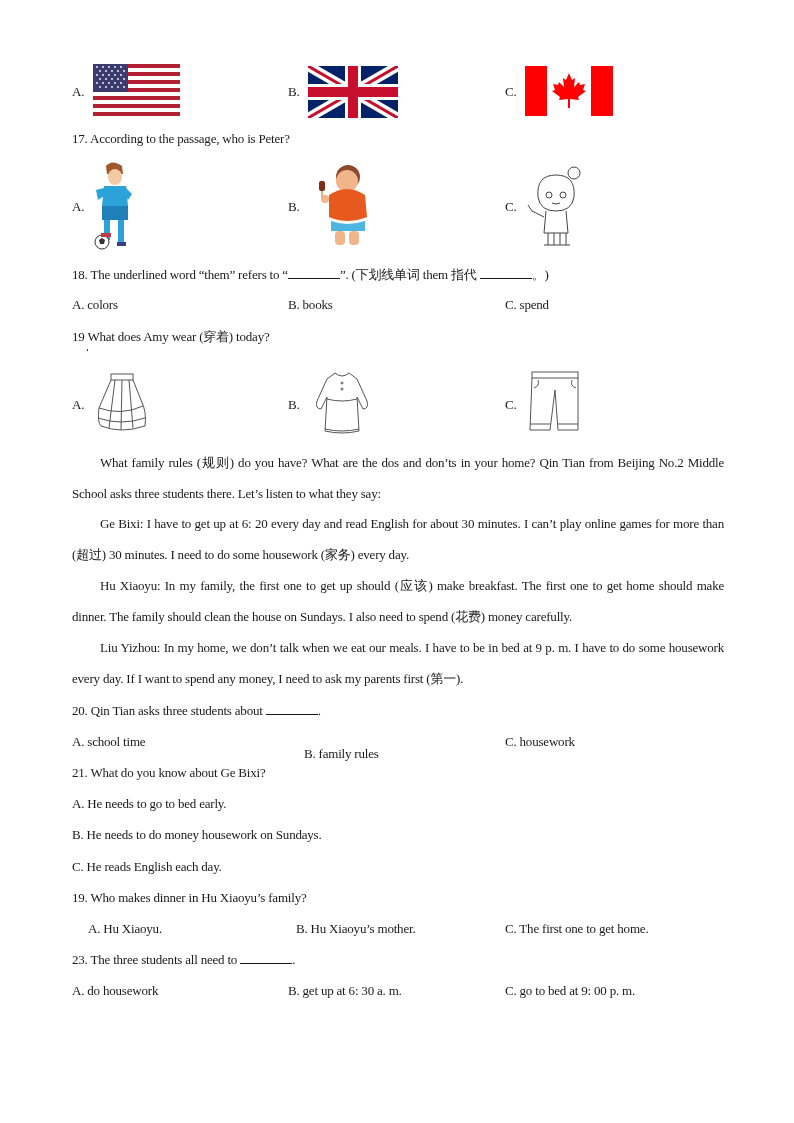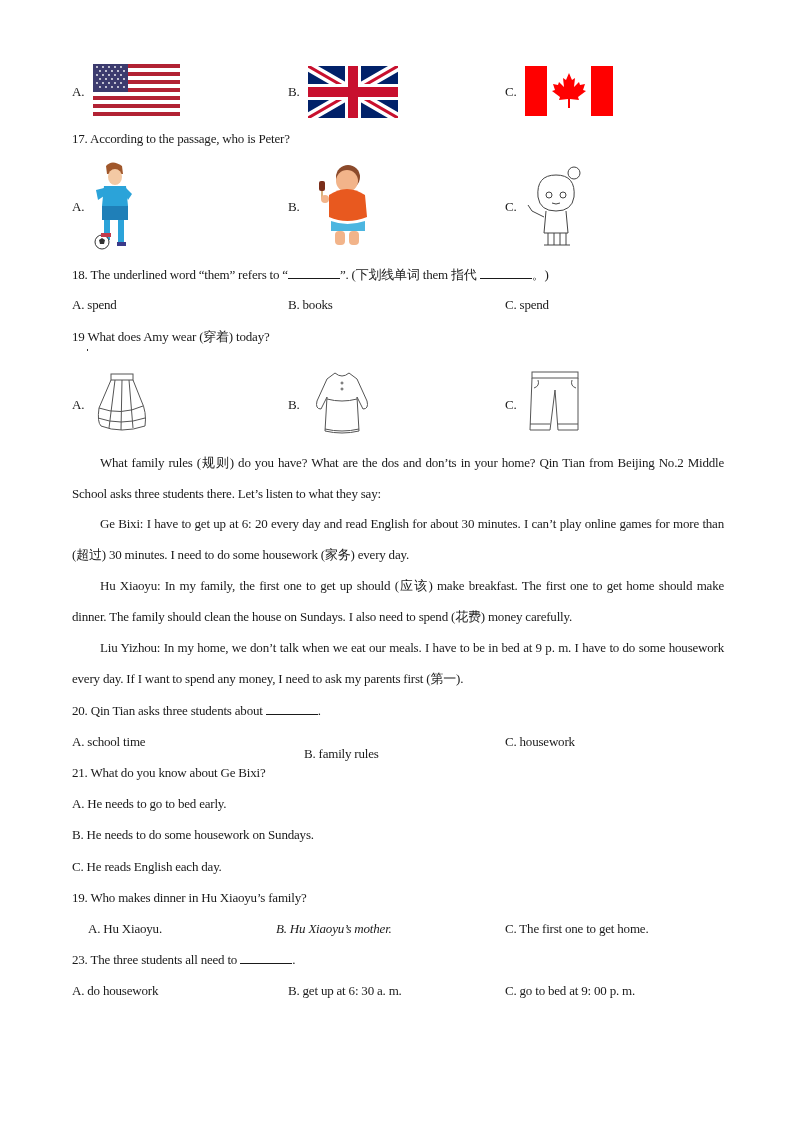--- a/index.html
+++ b/index.html
@@ -151,21 +151,21 @@
       <path d="M22,52 L10,46 L6,40"></path>
       <path d="M26,68 L26,80 M32,68 L32,80 M38,68 L38,80 M44,68 L44,80"></path>
       <path d="M22,80 L48,80"></path>
     </svg>
   </div>
 </div>
 
 <div class="abs" style="left:72px;top:266px;">
   <span>18. The underlined  word “them” refers to “</span><span class="blank" style="width:52px;"></span><span>”. (下划线单词 them  指代  </span><span class="blank" style="width:52px;"></span><span>。)</span>
 </div>
-<span class="abs" style="left:72px;top:297px;">A. spend</span>
+<span class="abs" style="left:72px;top:297px;">A. colors</span>
 <span class="abs" style="left:288px;top:297px;">B. books</span>
 <span class="abs" style="left:505px;top:297px;">C. spend</span>
 
 <span class="abs" style="left:72px;top:328px;">19   What does Amy wear (穿着) today?</span>
 <div class="tiny-dot" style="left:87px;top:349px;"></div>
 
 <div>
   <span class="abs" style="left:72px;top:397px;">A.</span>
   <div class="img-box" style="left:95px;top:372px;width:52px;height:62px;">
     <svg width="52" height="62" viewBox="0 0 52 62" fill="none" stroke="#555" stroke-width="1">
@@ -211,26 +211,26 @@
 
 <div class="abs" style="left:72px;top:703px;">
   <span>20. Qin  Tian asks three students about </span><span class="blank" style="width:52px;"></span><span>.</span>
 </div>
 <span class="abs" style="left:72px;top:734px;">A. school time</span>
 <span class="abs" style="left:304px;top:734px;margin-top:12px;">B.  family rules</span>
 <span class="abs" style="left:505px;top:734px;">C. housework</span>
 
 <span class="abs" style="left:72px;top:765px;">21. What do you know about Ge Bixi?</span>
 <span class="abs" style="left:72px;top:796px;">A. He needs to go to bed early.</span>
-<span class="abs" style="left:72px;top:827px;">B. He needs to do some housework on Sundays.</span>
+<span class="abs" style="left:72px;top:827px;">B. He needs to do money housework on Sundays.</span>
 <span class="abs" style="left:72px;top:859px;">C. He reads English  each day.</span>
 
 <span class="abs" style="left:72px;top:890px;">19. Who makes dinner in Hu Xiaoyu’s family?</span>
 <span class="abs" style="left:88px;top:921px;">A. Hu Xiaoyu.</span>
-<span class="abs" style="left:276px;top:921px;font-style:italic;">B. Hu Xiaoyu’s mother.</span>
+<span class="abs" style="left:296px;top:921px;">B. Hu Xiaoyu’s mother.</span>
 <span class="abs" style="left:505px;top:921px;">C. The first one to get home.</span>
 
 <div class="abs" style="left:72px;top:952px;">
   <span>23. The three students all  need to </span><span class="blank" style="width:52px;"></span><span>.</span>
 </div>
 <span class="abs" style="left:72px;top:983px;">A. do housework</span>
 <span class="abs" style="left:288px;top:983px;">B. get up at 6: 30 a. m.</span>
 <span class="abs" style="left:505px;top:983px;">C. go to bed at 9: 00 p. m.</span>
 
 </body></html>

